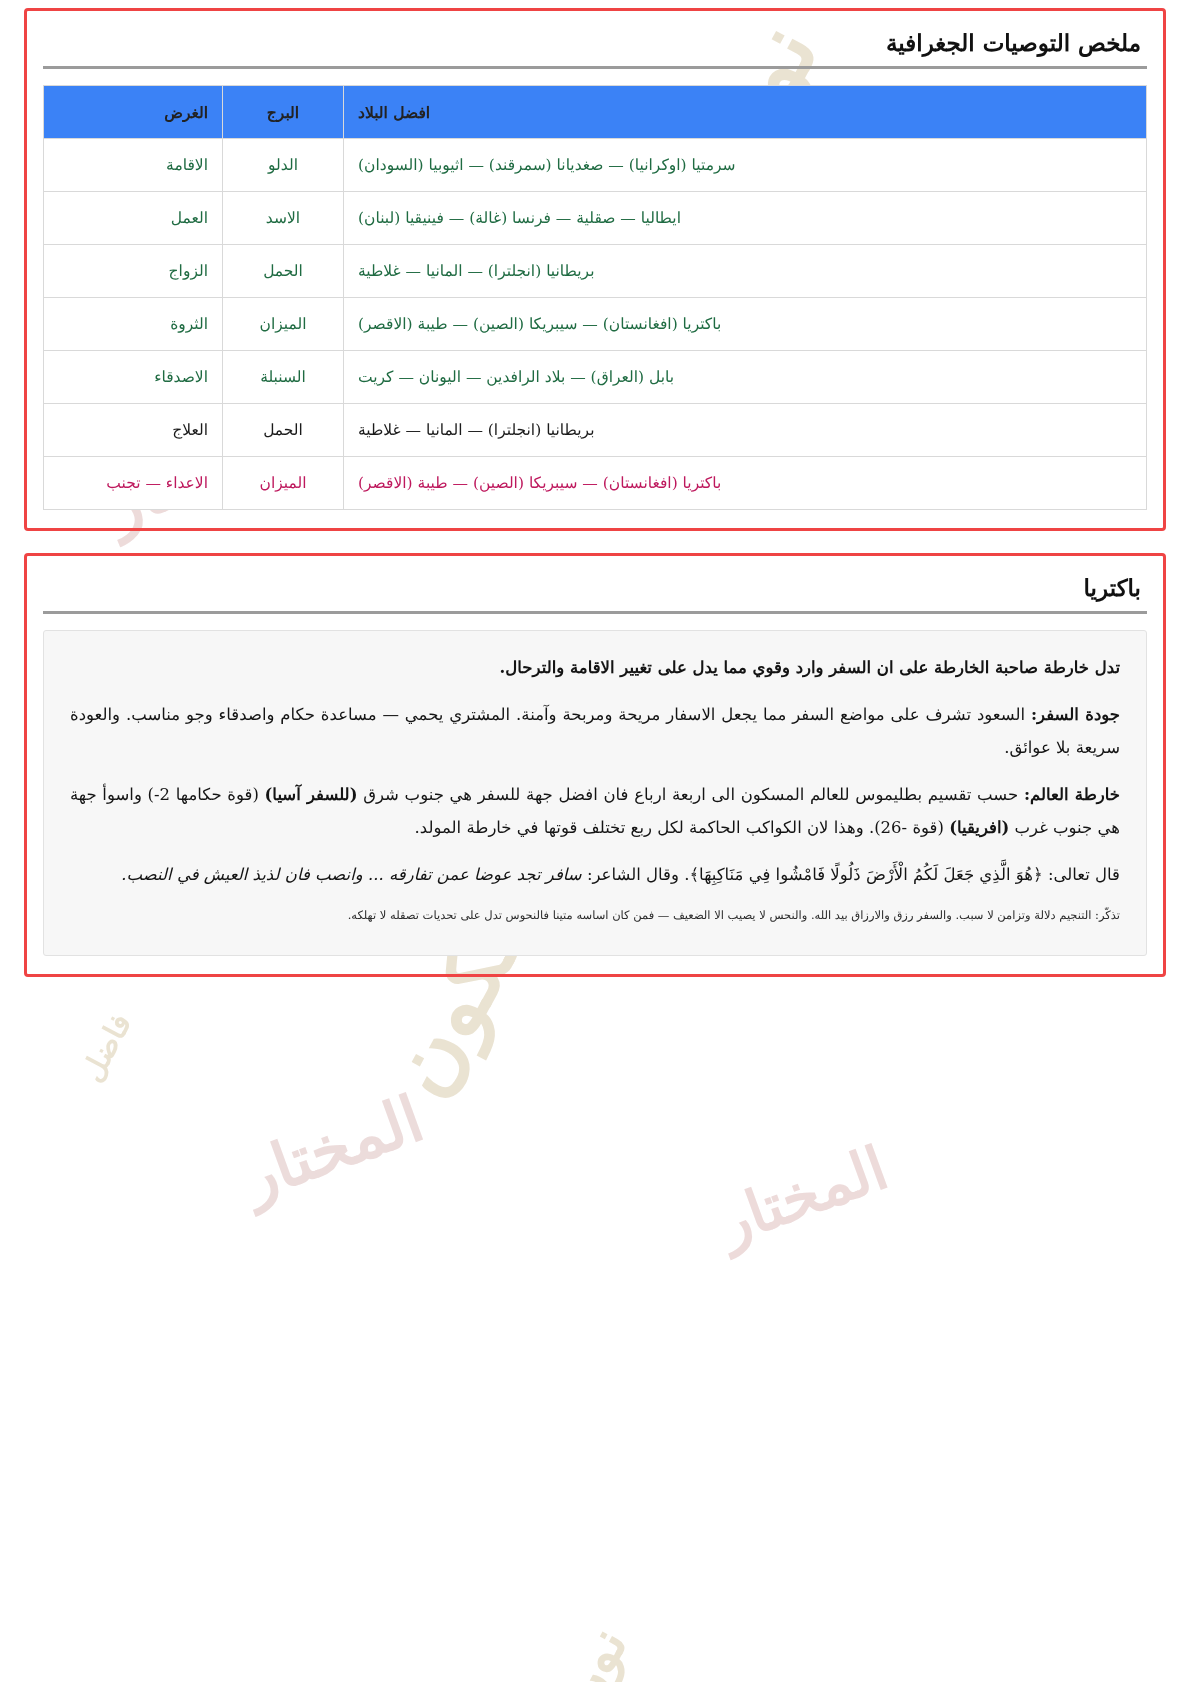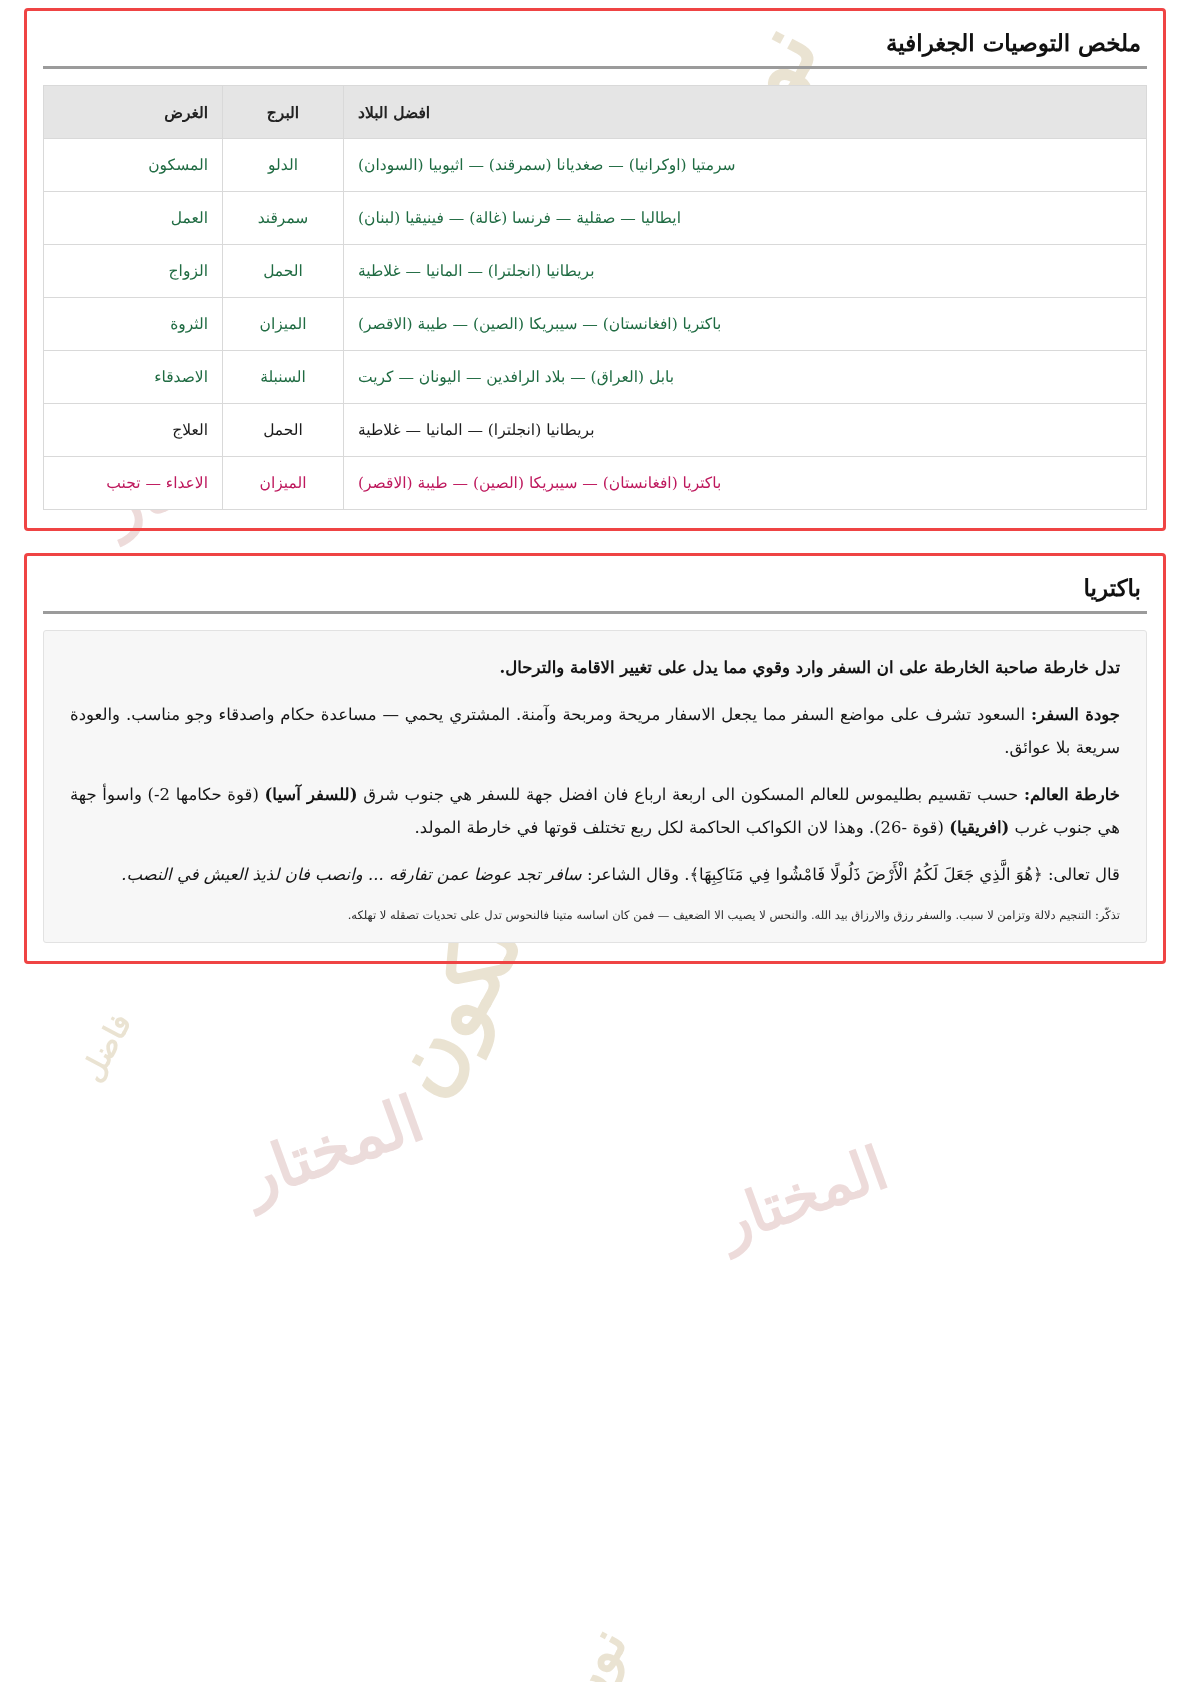--- a/index.html
+++ b/index.html
@@ -84,21 +84,21 @@
     font-size: 15.5px;
     table-layout: fixed;
   }
   table.summary th,
   table.summary td {
     border: 1px solid #d9d9d9;
     padding: 11px 14px;
     vertical-align: middle;
   }
   table.summary thead th {
-    background: #e5e5e5;
+    background: #3b82f6;
     font-weight: 700;
     color: #222;
     height: 30px;
   }
   th.col-purpose, td.col-purpose {
     width: 150px;
     text-align: right;
   }
   th.col-sign, td.col-sign {
     width: 92px;
@@ -112,21 +112,21 @@
 
   .txt-green { color: #1f6b42; }
   .txt-red   { color: #be185d; }
   .txt-dark  { color: #1a1a1a; }
 
   
   .analysis-body {
     background: #f7f7f7;
     border: 1px solid #e2e2e2;
     border-radius: 3px;
-    padding: 20px 26px 0 26px;
+    padding: 20px 26px 13px 26px;
     font-family: "DejaVu Serif", "Liberation Serif", serif;
     text-align: justify;
     direction: rtl;
   }
   .para {
     font-size: 16.5px;
     line-height: 2.0;
     margin: 0 0 14px 0;
     color: #141414;
   }
@@ -171,26 +171,26 @@
           <th class="col-lands">افضل البلاد</th>
           <th class="col-sign">البرج</th>
           <th class="col-purpose">الغرض</th>
         </tr>
       </thead>
       <tbody>
 
         <tr>
           <td class="col-lands txt-green">سرمتيا (اوكرانيا) — صغديانا (سمرقند) — اثيوبيا (السودان)</td>
           <td class="col-sign txt-green">الدلو</td>
-          <td class="col-purpose txt-green">المسكون</td>
+          <td class="col-purpose txt-green">الاقامة</td>
         </tr>
 
         <tr>
           <td class="col-lands txt-green">ايطاليا — صقلية — فرنسا (غالة) — فينيقيا (لبنان)</td>
-          <td class="col-sign txt-green">سمرقند</td>
+          <td class="col-sign txt-green">الاسد</td>
           <td class="col-purpose txt-green">العمل</td>
         </tr>
 
         <tr>
           <td class="col-lands txt-green">بريطانيا (انجلترا) — المانيا — غلاطية</td>
           <td class="col-sign txt-green">الحمل</td>
           <td class="col-purpose txt-green">الزواج</td>
         </tr>
 
         <tr>

